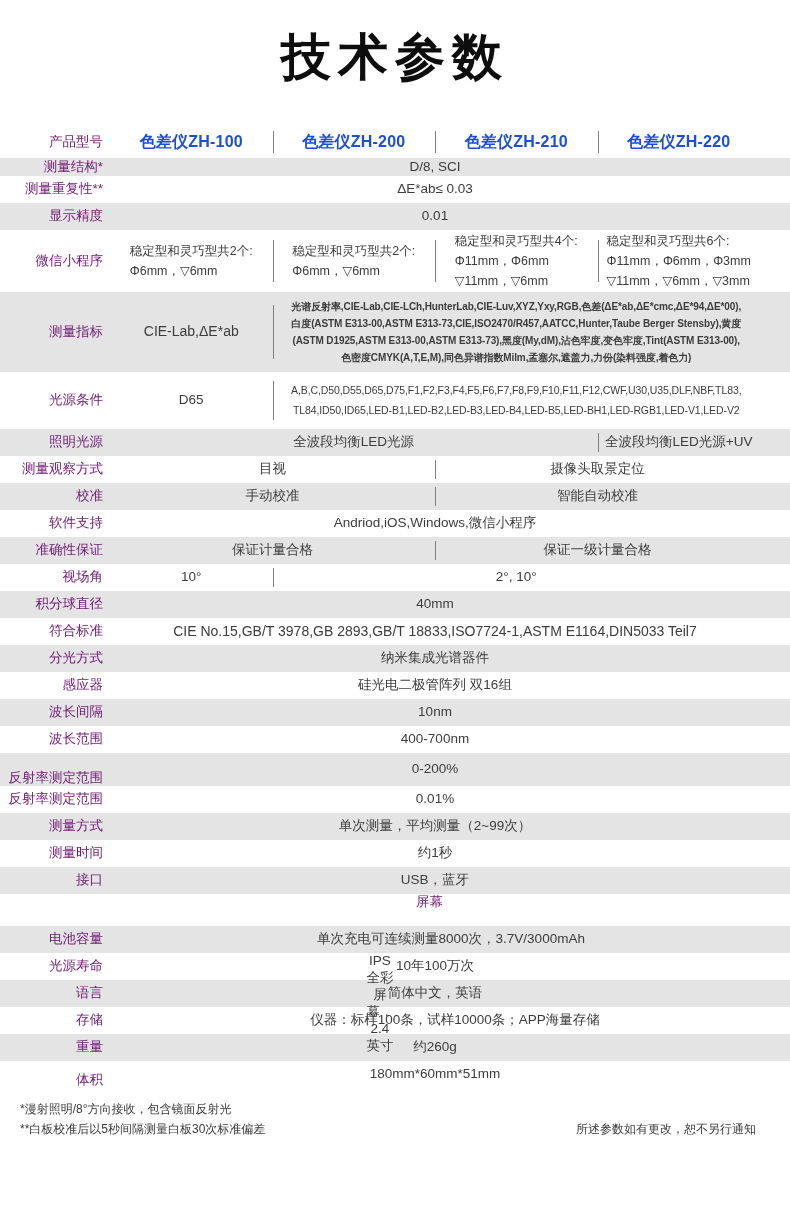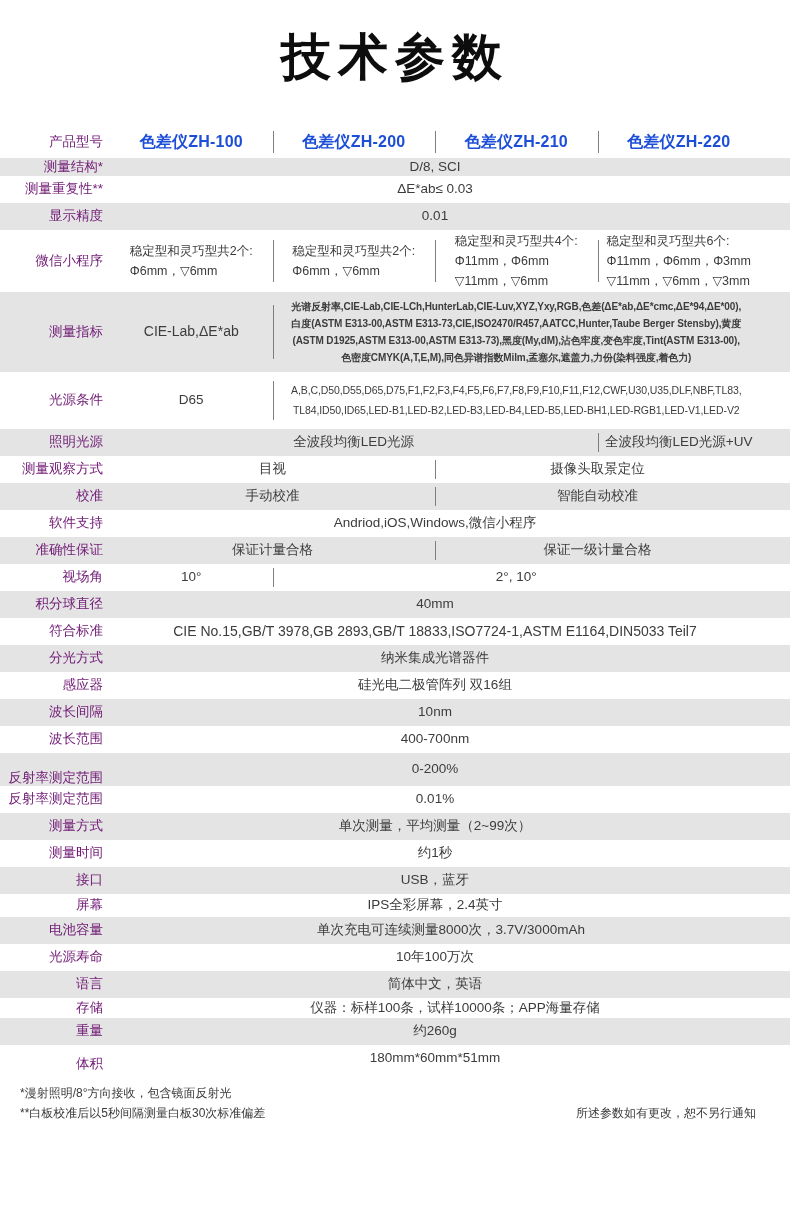--- a/index.html
+++ b/index.html
@@ -316,21 +316,21 @@
         </div>
       </div>
       <div class="row band" style="height: 27px;">
         <div class="label">接口</div>
         <div class="cells">
           <div class="cell" style="left: 0%; width: 100%;">
             <span>USB，蓝牙</span>
           </div>
         </div>
       </div>
-      <div class="row" style="height: 23px;">
+      <div class="row" style="height: 32px; flex-direction: column;">
         <div class="label">屏幕</div>
         <div class="cells">
           <div class="cell" style="left: 0%; width: 100%;">
             <span>IPS全彩屏幕，2.4英寸</span>
           </div>
         </div>
       </div>
       <div class="row band" style="height: 27px; gap: 32px;">
         <div class="label">电池容量</div>
         <div class="cells">
@@ -348,21 +348,21 @@
         </div>
       </div>
       <div class="row band" style="height: 27px;">
         <div class="label">语言</div>
         <div class="cells">
           <div class="cell" style="left: 0%; width: 100%;">
             <span>简体中文，英语</span>
           </div>
         </div>
       </div>
-      <div class="row" style="height: 20px; gap: 40px;">
+      <div class="row" style="height: 27px; gap: 40px;">
         <div class="label">存储</div>
         <div class="cells">
           <div class="cell" style="left: 0%; width: 100%;">
             <span>仪器：标样100条，试样10000条；APP海量存储</span>
           </div>
         </div>
       </div>
       <div class="row band" style="height: 27px;">
         <div class="label">重量</div>
         <div class="cells">

